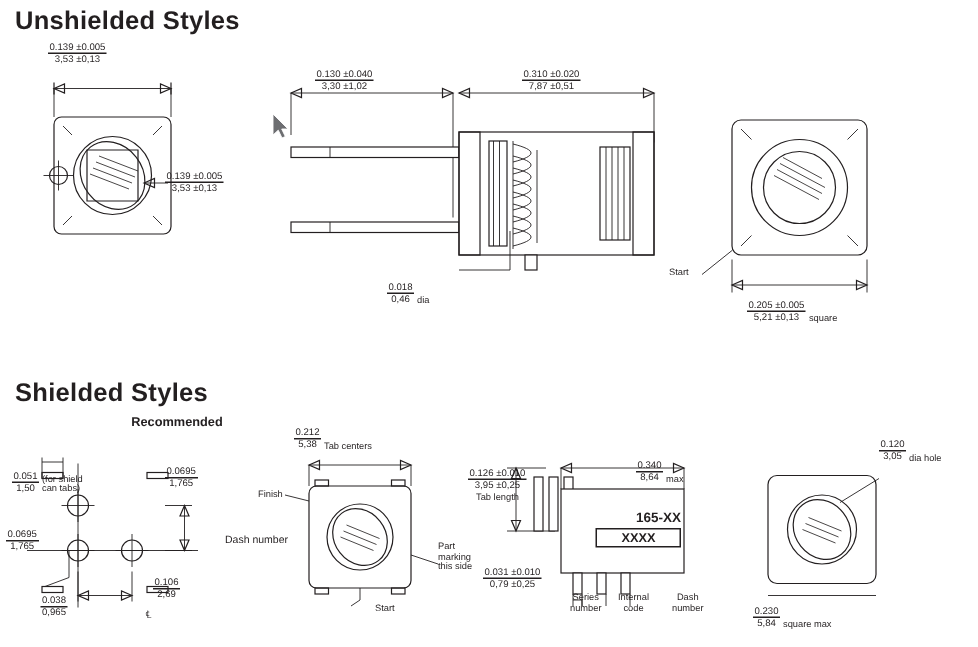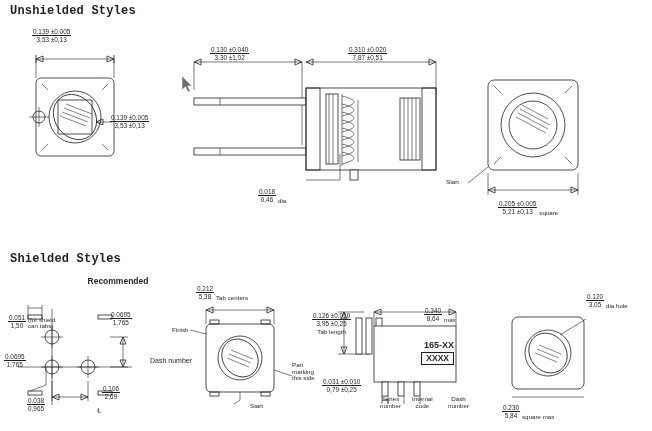--- a/index.html
+++ b/index.html
@@ -7,34 +7,34 @@
     width:652px;height:431px;
     background:#ffffff;
     font-family:"Liberation Sans", sans-serif;
     color:#231f20;
     position:relative;
     overflow:hidden;
   }
   .canvas{position:absolute;left:0;top:0;width:652px;height:431px;}
   .abs{position:absolute;}
   .hdr{
-    font-size:12px;font-weight:bold;color:#231f20;letter-spacing:.2px;font-family:Liberation Mono, monospace;
+    font-size:17px;font-weight:bold;color:#231f20;letter-spacing:.2px;
   }
   .sub{
     font-size:8.5px;font-weight:bold;color:#231f20;text-align:center;line-height:10px;
   }
   .dim{
     font-size:6.4px;color:#231f20;text-align:center;line-height:7.4px;white-space:nowrap;
   }
   .dim .top{border-bottom:1px solid #231f20;padding:0 1px;display:block;}
   .dim .bot{display:block;padding:0 1px;}
   .note{font-size:6.2px;color:#231f20;line-height:7.2px;white-space:nowrap;}
   .note-c{font-size:6.2px;color:#231f20;line-height:7.2px;text-align:center;}
   .marking{font-size:9px;font-weight:bold;text-align:right;line-height:11px;}
-  .marking .m2{border:1px solid #231f20;padding:0 4px;display:inline-block;margin-top:1px;font-size:8.5px;}
+  .marking .m2{border:1px solid #231f20;padding:0 16px;display:inline-block;margin-top:1px;font-size:8.5px;}
   svg{display:block;overflow:visible;}
   .ln{stroke:#231f20;stroke-width:.8;fill:none;}
   .lnthin{stroke:#231f20;stroke-width:.6;fill:none;}
   .fill-w{fill:#ffffff;stroke:#231f20;stroke-width:.8;}
   .fill-n{fill:none;stroke:#231f20;stroke-width:.8;}
   .hatch{stroke:#231f20;stroke-width:.55;fill:none;}
   .cursor{position:absolute;width:12px;height:18px;}
 </style>
 </head>
 <body>

